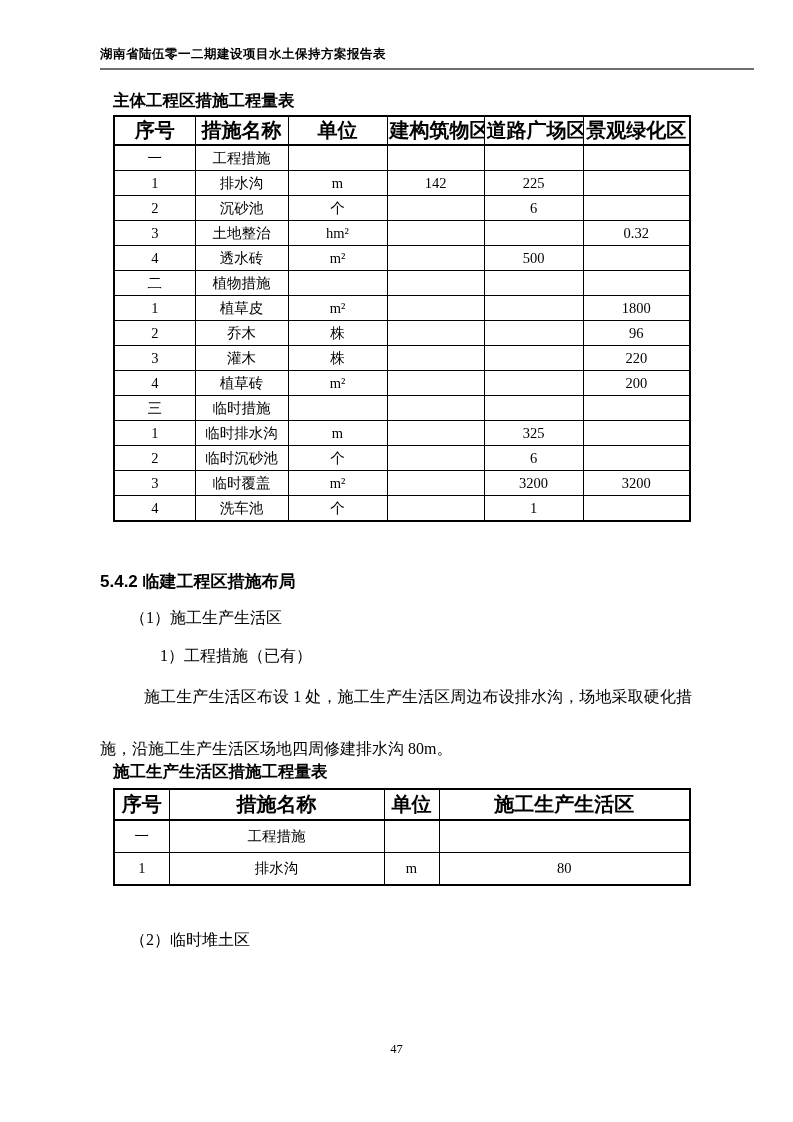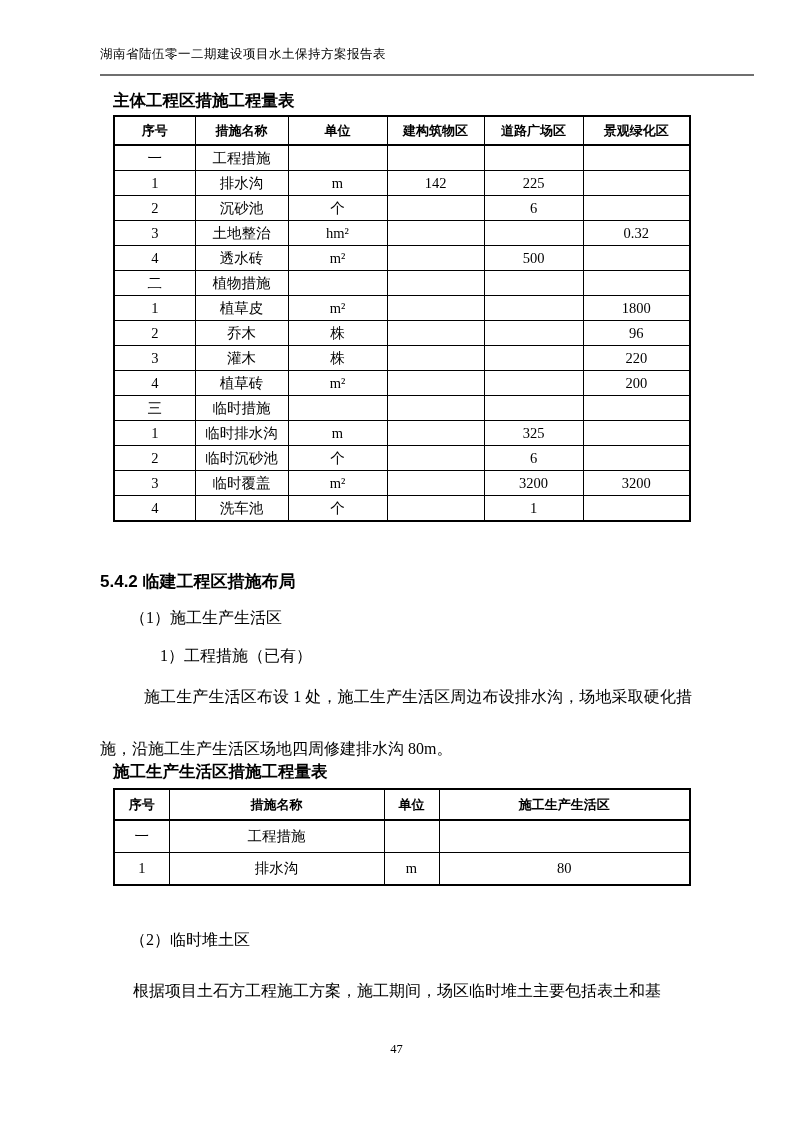--- a/index.html
+++ b/index.html
@@ -15,22 +15,23 @@
   }
 
   
   .page-header {
     position: absolute;
     top: 46px;
     left: 100px;
     width: 654px;
     font-size: 12.5px;
     letter-spacing: 0.5px;
-    padding-bottom: 11px;
+    padding-bottom: 5px;
     border-bottom: 2px solid #6f6f6f;
+    font-weight: bold;
   }
 
   
   .table-title {
     position: absolute;
     left: 113px;
     width: 576px;
     text-align: left;
     font-family: "Liberation Sans", "DejaVu Sans", sans-serif;
     font-weight: bold;
@@ -52,21 +53,21 @@
     border: 1px solid #000;
     text-align: center;
     vertical-align: middle;
     padding: 0 2px;
     overflow: hidden;
     white-space: nowrap;
   }
   table.doc-table th {
     font-family: Liberation Sans, sans-serif;
     font-weight: bold;
-    font-size: 13px;
+    font-size: 20px;
     border-bottom: 2px solid #000;
   }
   table.doc-table td {
     font-size: 14.5px;
     font-weight: normal;
   }
   #main-table { top: 115px; }
   #main-table th { height: 27px; }
   #main-table td { height: 24px; }
   #camp-table { top: 788px; }
@@ -294,17 +295,16 @@
           <td>1</td>
           <td>排水沟</td>
           <td>m</td>
           <td>80</td>
         </tr>
       </tbody>
     </table>
 
   <div class="body-line sub2">（2）临时堆土区</div>
 
-  <div class="para para-2">根据项目土石方工程施工方案，施工期间，场区临时堆土主要包括表土和基</div>
 
   <div class="page-number">47</div>
 
 </div>
 
 </body></html>

